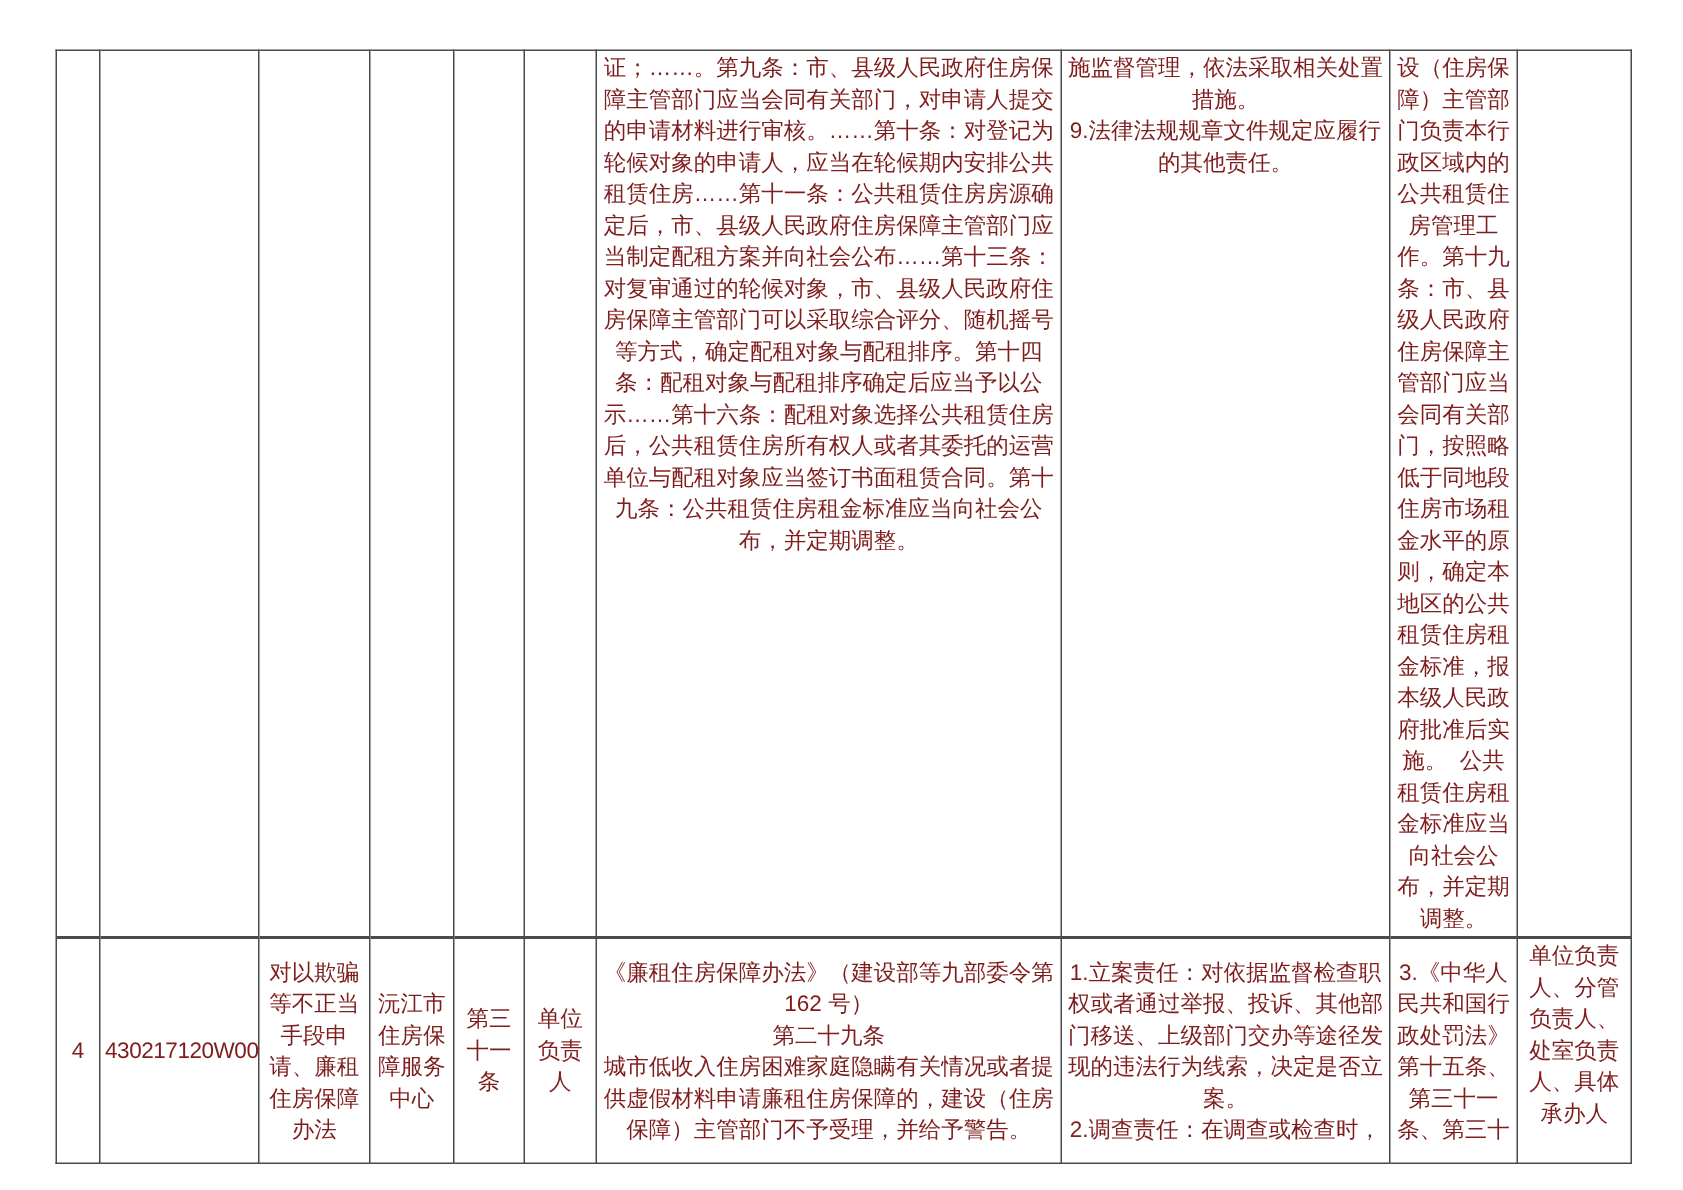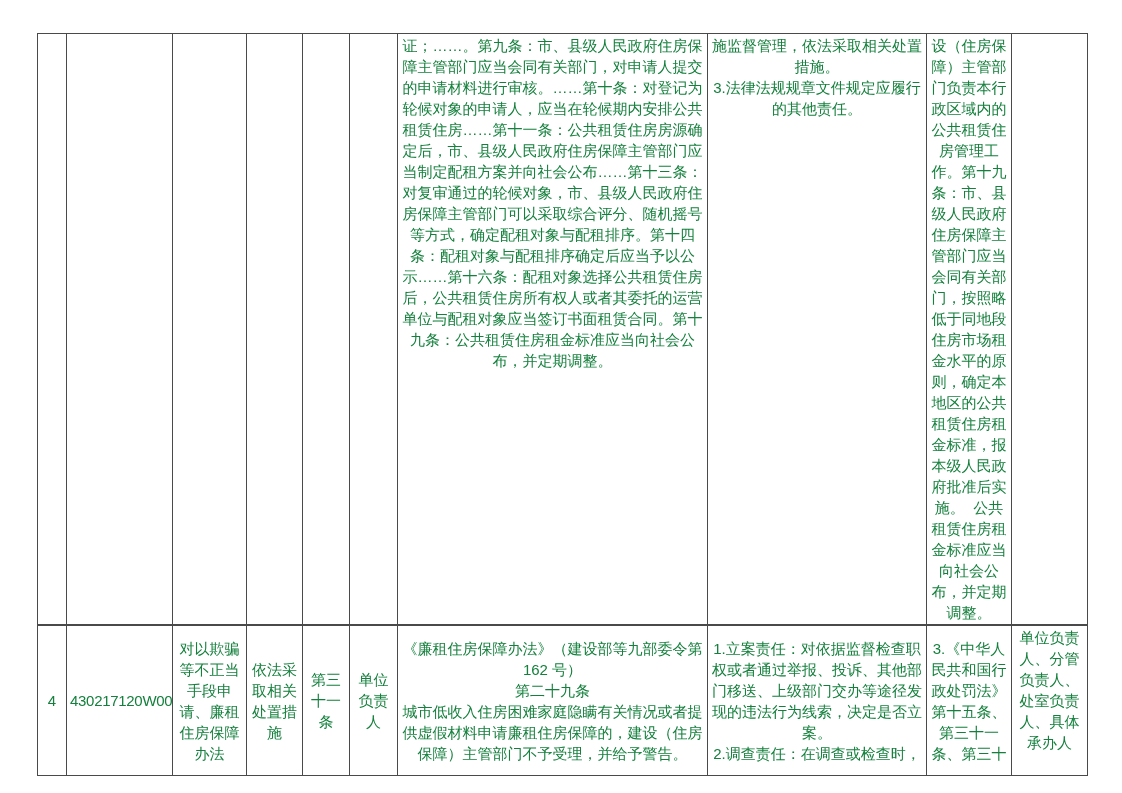--- a/index.html
+++ b/index.html
@@ -7,21 +7,21 @@
     padding: 0;
     background: #ffffff;
   }
   .canvas {
     position: relative;
     width: 1122px;
     height: 793px;
     background: #ffffff;
     overflow: hidden;
     font-family: "Liberation Sans", "DejaVu Sans", sans-serif;
-    color: #15803d;
+    color: #7f1d1d;
   }
   table.grid {
     position: absolute;
     left: 37px;
     top: 33px;
     width: 1051px;
     border-collapse: collapse;
     table-layout: fixed;
   }
   table.grid td {
@@ -67,29 +67,29 @@
     <tbody>
       <tr class="row-cont">
         <td class="c-seq"></td>
         <td class="c-code"></td>
         <td class="c-item"></td>
         <td class="c-dept"></td>
         <td class="c-cat"></td>
         <td class="c-div"></td>
         <td class="c-legal">证；……。第九条：市、县级人民政府住房保障主管部门应当会同有关部门，对申请人提交的申请材料进行审核。……第十条：对登记为轮候对象的申请人，应当在轮候期内安排公共租赁住房……第十一条：公共租赁住房房源确定后，市、县级人民政府住房保障主管部门应当制定配租方案并向社会公布……第十三条：对复审通过的轮候对象，市、县级人民政府住房保障主管部门可以采取综合评分、随机摇号等方式，确定配租对象与配租排序。第十四条：配租对象与配租排序确定后应当予以公示……第十六条：配租对象选择公共租赁住房后，公共租赁住房所有权人或者其委托的运营单位与配租对象应当签订书面租赁合同。第十九条：公共租赁住房租金标准应当向社会公布，并定期调整。</td>
         <td class="c-duties">施监督管理，依法采取相关处置措施。
-3.法律法规规章文件规定应履行的其他责任。</td>
+9.法律法规规章文件规定应履行的其他责任。</td>
         <td class="c-acct">设（住房保障）主管部门负责本行政区域内的公共租赁住房管理工作。第十九条：市、县级人民政府住房保障主管部门应当会同有关部门，按照略低于同地段住房市场租金水平的原则，确定本地区的公共租赁住房租金标准，报本级人民政府批准后实施。  公共租赁住房租金标准应当向社会公布，并定期调整。</td>
         <td class="c-persons"></td>
       </tr>
       <tr class="row-item">
         <td class="c-seq">4</td>
         <td class="c-code">430217120W00</td>
         <td class="c-item">对以欺骗等不正当手段申请、廉租住房保障办法</td>
-        <td class="c-dept">依法采取相关处置措施</td>
+        <td class="c-dept">沅江市住房保障服务中心</td>
         <td class="c-cat">第三十一条</td>
         <td class="c-div">单位负责人</td>
         <td class="c-legal">《廉租住房保障办法》（建设部等九部委令第162 号）
 第二十九条
 城市低收入住房困难家庭隐瞒有关情况或者提供虚假材料申请廉租住房保障的，建设（住房保障）主管部门不予受理，并给予警告。</td>
         <td class="c-duties">1.立案责任：对依据监督检查职权或者通过举报、投诉、其他部门移送、上级部门交办等途径发现的违法行为线索，决定是否立案。
 2.调查责任：在调查或检查时，</td>
         <td class="c-acct">3.《中华人民共和国行政处罚法》第十五条、第三十一条、第三十</td>
         <td class="c-persons">单位负责人、分管负责人、处室负责人、具体承办人</td>
       </tr>

